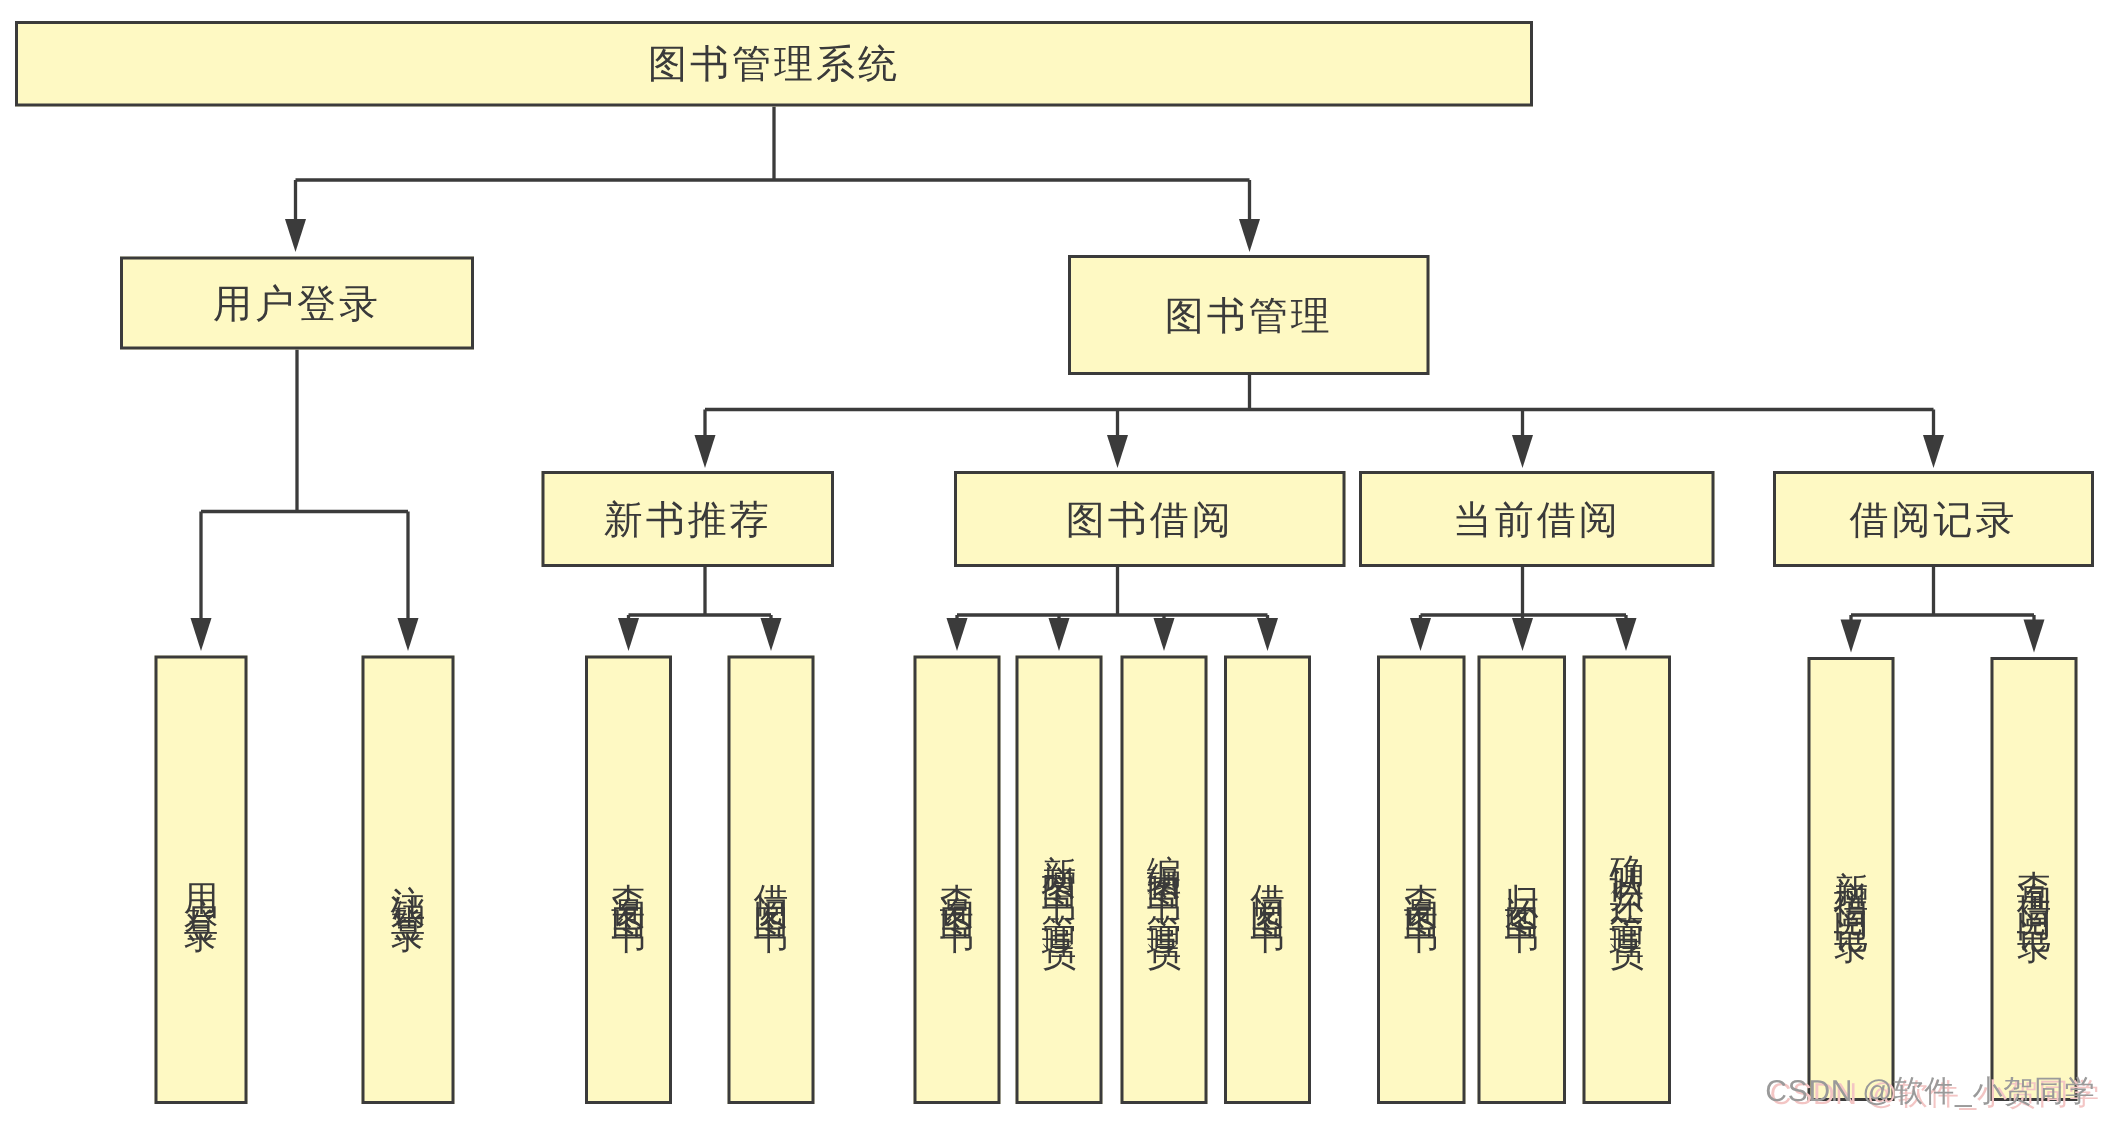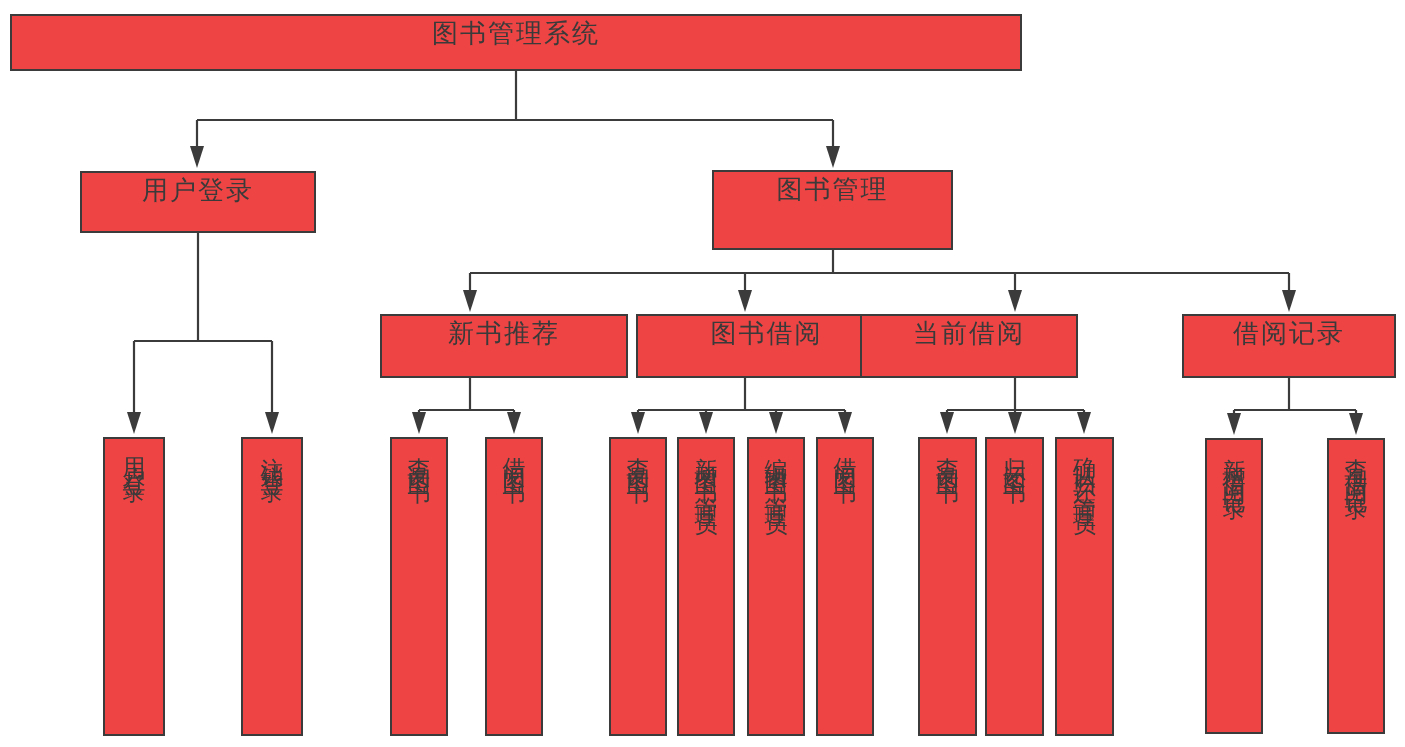--- a/index.html
+++ b/index.html
@@ -13,22 +13,23 @@
   }
   .connectors {
     position: absolute;
     left: 0; top: 0;
     pointer-events: none;
   }
   .box {
     position: absolute;
     box-sizing: border-box;
     border: 2.5px solid #3b3b3b;
-    background: #ef4444;
+    background: #fef9c3;
     display: flex;
+    align-items: center;
     justify-content: center;
     color: #3a3a3a;
     font-family: Liberation Serif, serif;
   }
   .hbox span {
     font-size: 26px;
     letter-spacing: 2px;
     white-space: nowrap;
     color: #3a3a3a;
   }
@@ -100,27 +101,27 @@
     <span>图书管理系统</span>
   </div>
 
   <div class="box hbox" style="left:80px;top:171px;width:236px;height:62px">
     <span>用户登录</span>
   </div>
   <div class="box hbox" style="left:712px;top:170px;width:241px;height:80px">
     <span>图书管理</span>
   </div>
 
-  <div class="box hbox" style="left:380px;top:314px;width:248px;height:64px">
+  <div class="box hbox" style="left:361px;top:314px;width:195px;height:64px">
     <span>新书推荐</span>
   </div>
   <div class="box hbox" style="left:636px;top:314px;width:261px;height:64px">
     <span>图书借阅</span>
   </div>
-  <div class="box hbox" style="left:860px;top:314px;width:218px;height:64px">
+  <div class="box hbox" style="left:906px;top:314px;width:237px;height:64px">
     <span>当前借阅</span>
   </div>
   <div class="box hbox" style="left:1182px;top:314px;width:214px;height:64px">
     <span>借阅记录</span>
   </div>
 
   <div class="box vbox" style="left:103px;top:437px;width:62px;height:299px">
     <span class="vtext">用户登录</span>
   </div>
   <div class="box vbox" style="left:241px;top:437px;width:62px;height:299px">
@@ -157,14 +158,15 @@
     <span class="vtext">确认归还（管理员）</span>
   </div>
 
   <div class="box vbox" style="left:1205px;top:438px;width:58px;height:296px">
     <span class="vtext">新增借阅记录</span>
   </div>
   <div class="box vbox" style="left:1327px;top:438px;width:58px;height:296px">
     <span class="vtext">查询借阅记录</span>
   </div>
 
+  <div class="watermark">CSDN @软件_小贺同学</div>
 
 </div>
 
 </body></html>

